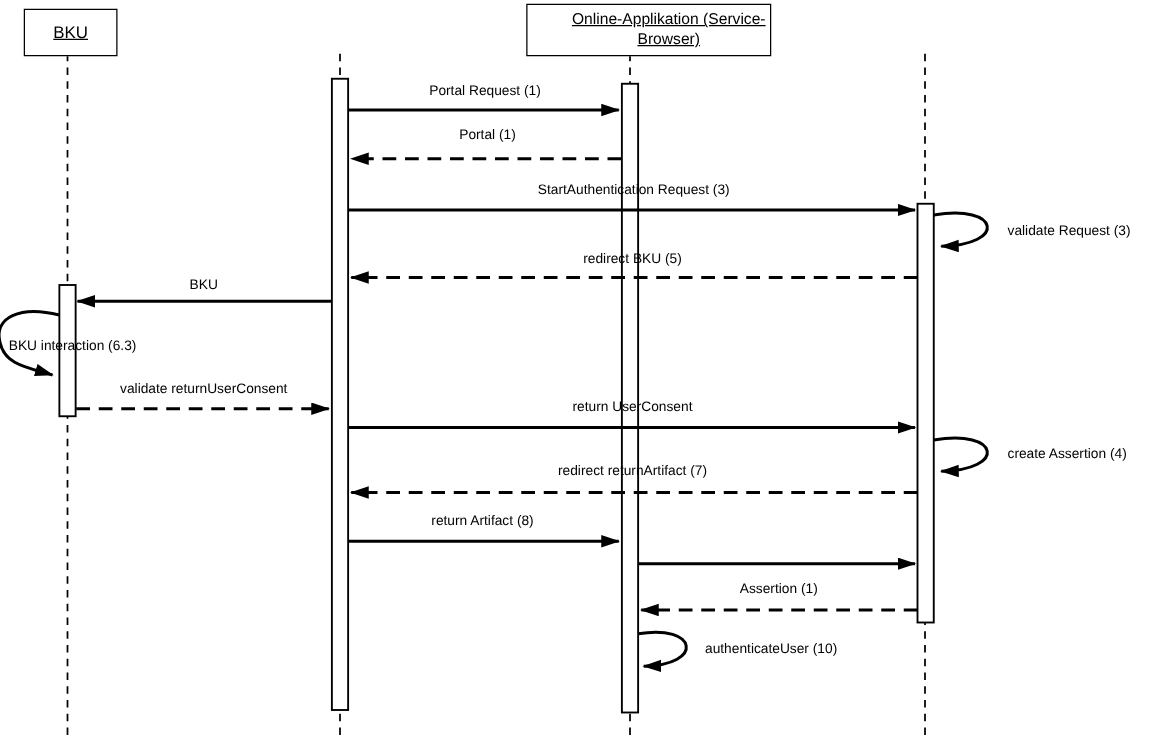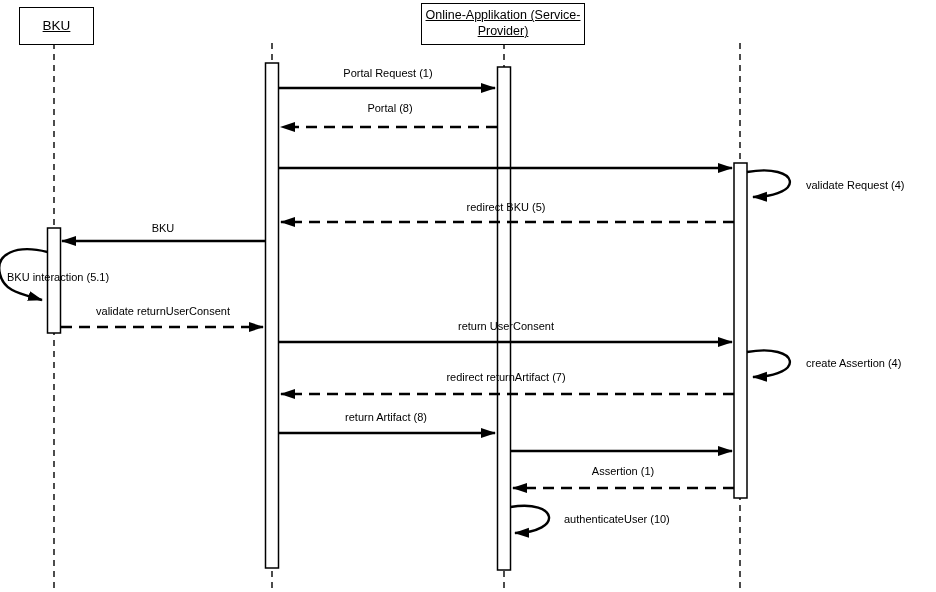--- a/index.html
+++ b/index.html
@@ -7,21 +7,21 @@
     position:relative; width:936px; height:592px; background:#ffffff;
     font-family:"Liberation Sans", sans-serif; overflow:hidden; color:#000;
   }
   .diagram-svg { position:absolute; left:0; top:0; }
   .actor-box {
     position:absolute; background:#fff; border:1.6px solid #000;
     display:flex; align-items:center; justify-content:center;
     text-align:center; font-size:13.5px; line-height:1.25; z-index:3;
   }
   .actor-box .lbl { text-decoration:underline; }
-  .actor-box.small-text { font-size:12.5px; }
+  .actor-box.small-text { font-size:12.5px;padding-left:32px; }
   .msg-label {
     position:absolute; font-size:11px; white-space:nowrap; z-index:4;
     background:transparent;
   }
   .center { transform:translateX(-50%); }
   .lifeline { stroke:#000; stroke-width:1.4; stroke-dasharray:6 5; }
   .bar { fill:#fff; stroke:#000; stroke-width:1.5; }
   .arrow { stroke:#000; stroke-width:2.4; fill:none; }
   .dashed { stroke-dasharray:11 7; }
 </style>
@@ -61,29 +61,30 @@
     <line class="arrow" x1="279" y1="433" x2="495" y2="433" marker-end="url(#ah)"></line>
     <line class="arrow" x1="510.5" y1="451" x2="732" y2="451" marker-end="url(#ah)"></line>
     <line class="arrow dashed" x1="734" y1="488" x2="513" y2="488" marker-end="url(#ah)"></line>
     <path class="arrow" d="M 510.5 507 C 558 499, 564 532, 515 533" marker-end="url(#ah)"></path>
   </svg>
 
   <div class="actor-box" style="left:19px; top:7px; width:73px; height:36px">
     <span class="lbl">BKU</span>
   </div>
   <div class="actor-box small-text" style="left:421px; top:3px; width:162px; height:40px">
-    <span class="lbl"><span>Online-Applikation (Service-</span><br><span>Provider)</span></span>
+    <span class="lbl"><span>Online-Applikation (Service-</span><br><span>Browser)</span></span>
   </div>
 
   <div class="msg-label center" style="left:388px; top:67px">Portal Request (1)</div>
-  <div class="msg-label center" style="left:390px; top:102px">Portal (8)</div>
-  <div class="msg-label" style="left:806px; top:179px">validate Request (4)</div>
+  <div class="msg-label center" style="left:390px; top:102px">Portal (1)</div>
+  <div class="msg-label center" style="left:507px; top:146px">StartAuthentication Request (3)</div>
+  <div class="msg-label" style="left:806px; top:179px">validate Request (3)</div>
   <div class="msg-label center" style="left:506px; top:201px">redirect BKU (5)</div>
   <div class="msg-label center" style="left:163px; top:222px">BKU</div>
-  <div class="msg-label" style="left:7px; top:271px">BKU interaction (5.1)</div>
+  <div class="msg-label" style="left:7px; top:271px">BKU interaction (6.3)</div>
   <div class="msg-label center" style="left:163px; top:305px">validate returnUserConsent</div>
   <div class="msg-label center" style="left:506px; top:320px">return UserConsent</div>
   <div class="msg-label" style="left:806px; top:357px">create Assertion (4)</div>
   <div class="msg-label center" style="left:506px; top:371px">redirect returnArtifact (7)</div>
   <div class="msg-label center" style="left:386px; top:411px">return Artifact (8)</div>
   <div class="msg-label center" style="left:623px; top:465px">Assertion (1)</div>
   <div class="msg-label" style="left:564px; top:513px">authenticateUser (10)</div>
 
 </div>
 

